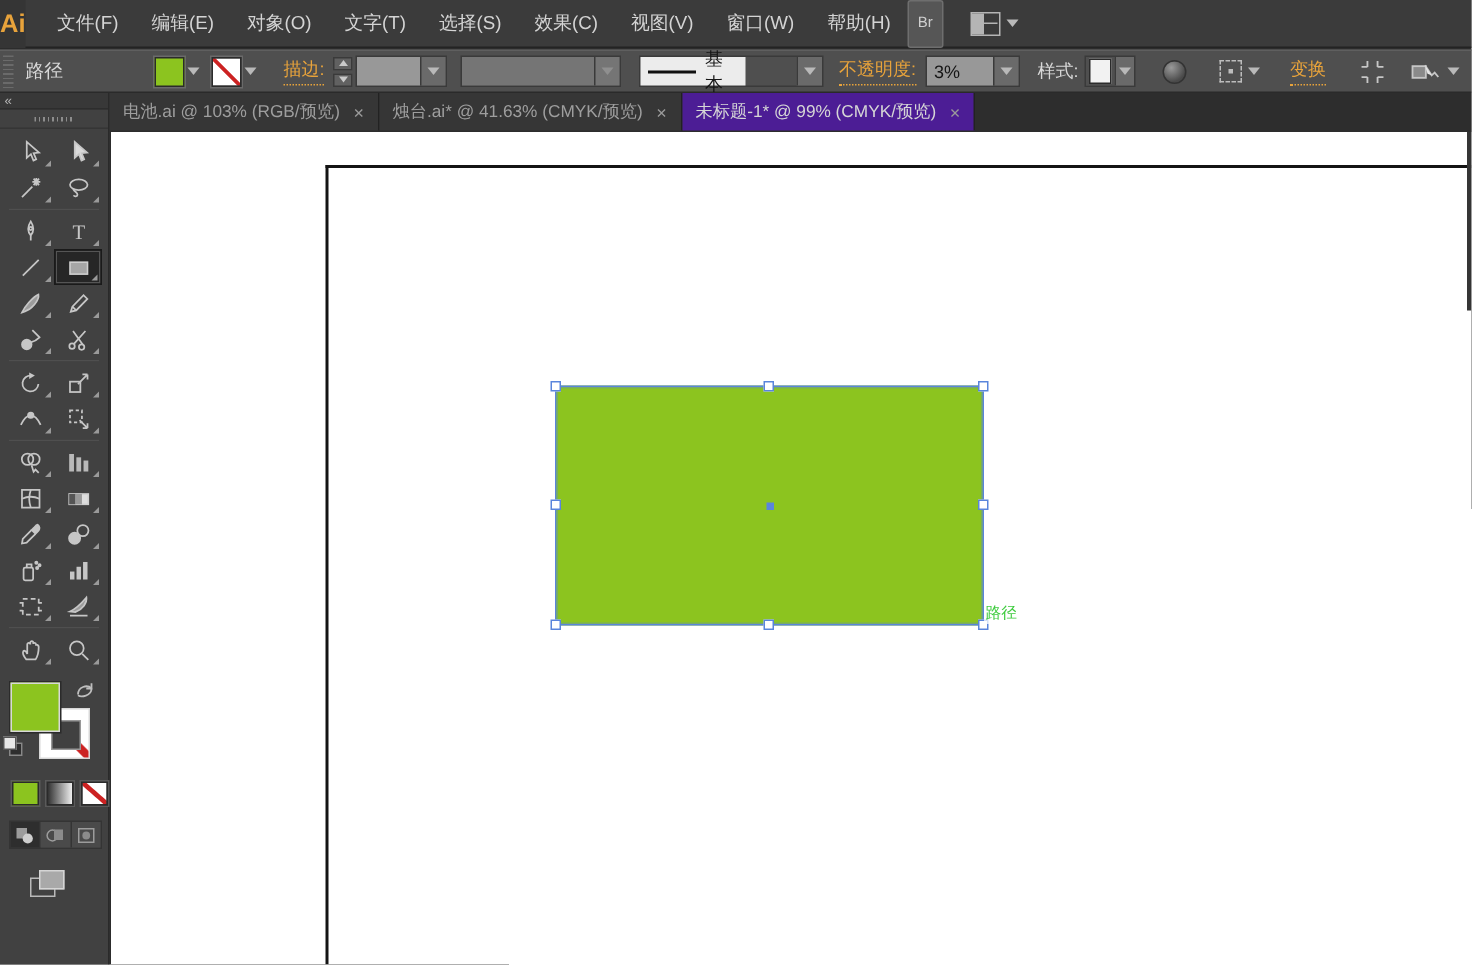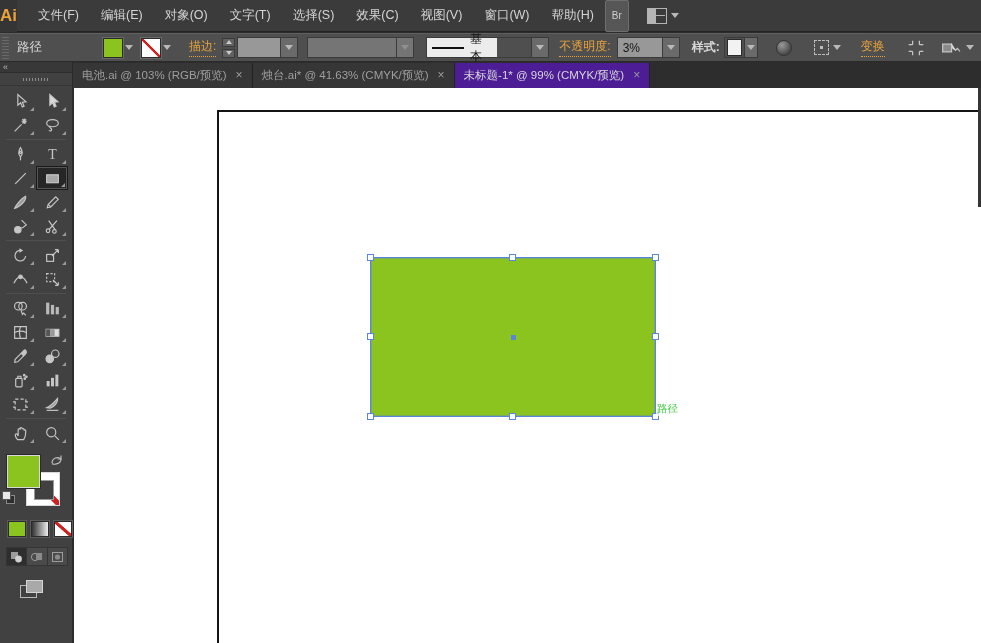--- a/index.html
+++ b/index.html
@@ -39,29 +39,29 @@
   .step-btn .tri-up{width:0;height:0;border-left:3px solid transparent;border-right:3px solid transparent;border-bottom:4px solid #c9c9c9;}
   .step-btn .tri-dn{width:0;height:0;border-left:3px solid transparent;border-right:3px solid transparent;border-top:4px solid #c9c9c9;}
   .combo{display:flex;align-items:center;border:1px solid #3a3a3a;height:21px;}
   .combo .field{background:#989898;height:100%;display:flex;align-items:center;padding:0 5px;color:#161616;}
   .combo .arrow-btn{width:17px;height:100%;background:#6a6a6a;display:flex;align-items:center;justify-content:center;border-left:1px solid #3a3a3a;}
   .combo.disabled .field{background:#757575;}
   .combo.disabled .arrow-btn{background:#757575;}
   .combo.disabled .dd-arrow{border-top-color:#8f8f8f;}
   .stroke-style .field{background:#ECECEC;width:70px;gap:6px;}
   .hline{display:inline-block;width:34px;height:2px;background:#111;}
-  .plain-label{margin:0 4px 0 12px;white-space:nowrap;font-weight:bold;}
+  .plain-label{margin:0 4px 0 12px;white-space:nowrap;}
   .style-swatch{width:15px;height:17px;background:#f2f2f2;border:1px solid #2b2b2b;}
   .sphere{width:16px;height:16px;border-radius:50%;margin-left:18px;background:radial-gradient(circle at 35% 30%,#9a9a9a,#4a4a4a 70%);border:1px solid #333;}
   .dashed-ico{width:15px;height:15px;border:1px dashed #bdbdbd;margin-left:22px;position:relative;}
   .dashed-ico:before{content:"";position:absolute;left:5px;top:5px;width:3px;height:3px;background:#bdbdbd;}
   svg.cbar{display:block;}
 
   
-  .tabrow{position:absolute;left:73px;top:62px;width:908px;height:26px;background:#2D2D2D;display:flex;align-items:center;}
+  .tabrow{position:absolute;left:73px;top:62px;width:908px;height:26px;background:#2D2D2D;display:flex;align-items:flex-start;}
   .doc-tab{height:25px;display:flex;align-items:center;padding:0 9px;background:#363636;border-right:1px solid #222;color:#9E9E9E;font-size:11.5px;white-space:nowrap;gap:9px;}
   .doc-tab.active{background:#4c1d95;color:#D6D6D6;}
   .tab-close{font-size:12px;color:#9a9a9a;cursor:default;}
 
   
   .dock{position:absolute;left:0;top:62px;width:73px;height:581px;background:#414141;border-right:1px solid #2a2a2a;}
   .dock-collapse{height:11px;background:#383838;color:#b5b5b5;font-size:9px;line-height:10px;padding-left:3px;border-bottom:1px solid #2d2d2d;}
   .dock-grip{height:13px;display:flex;align-items:center;justify-content:center;border-bottom:1px solid #353535;}
   .dock-grip span{width:26px;height:3px;background:repeating-linear-gradient(to right,#8d8d8d 0 1px,transparent 1px 3px);}
   .tools{padding-top:3px;}

